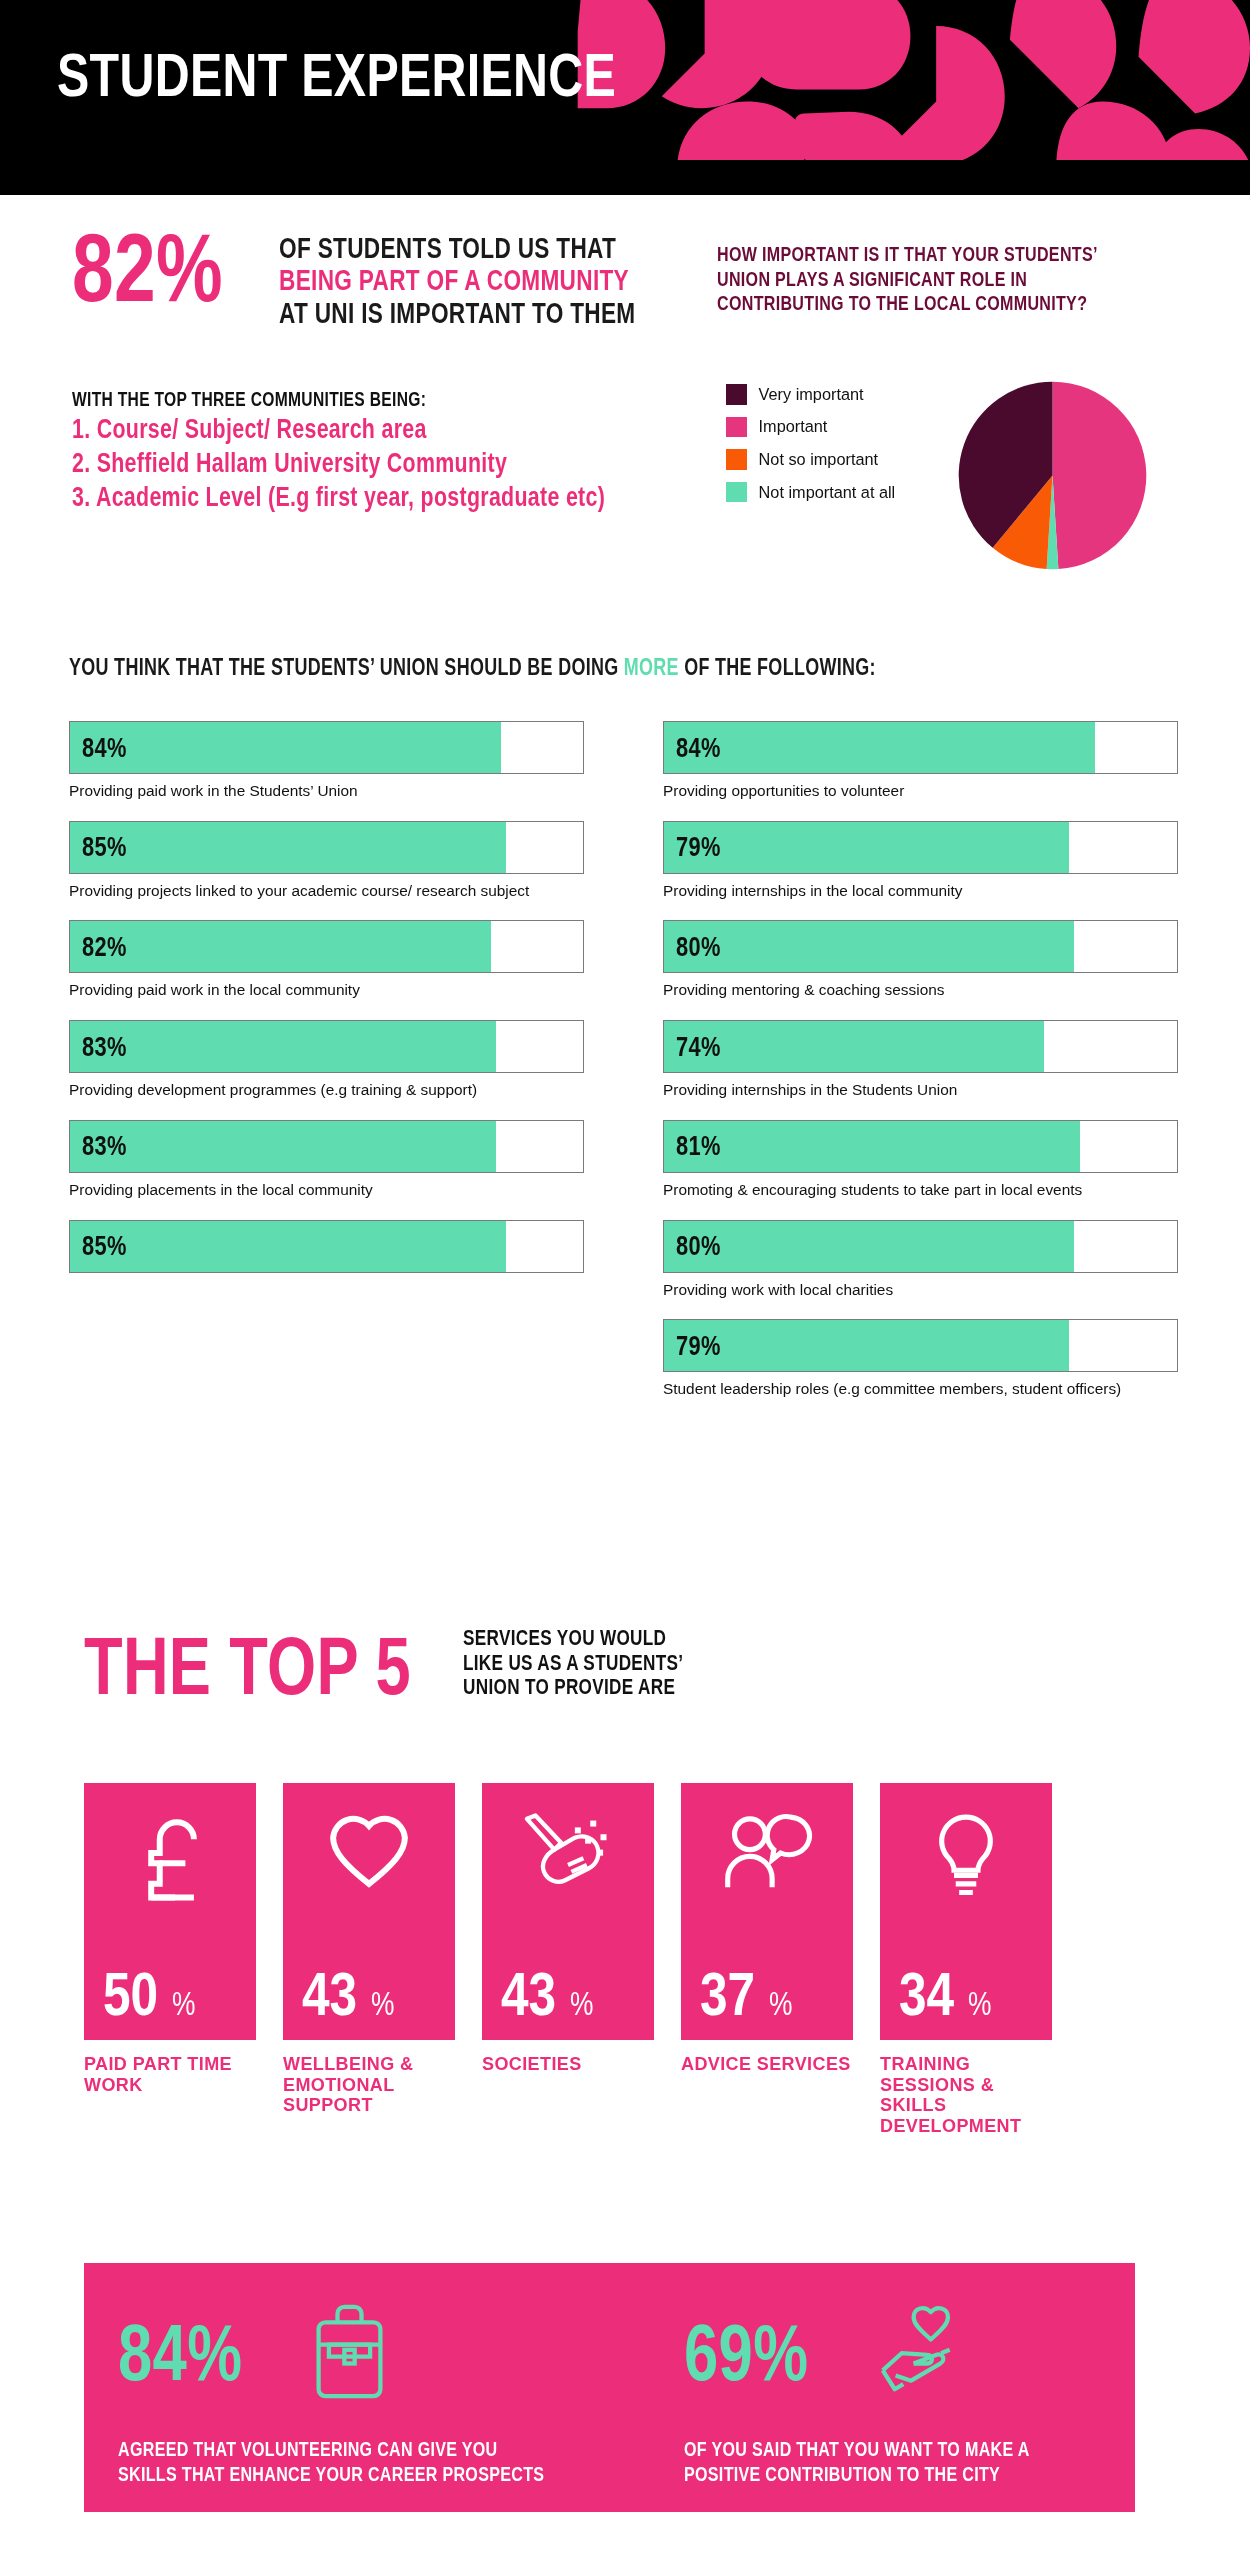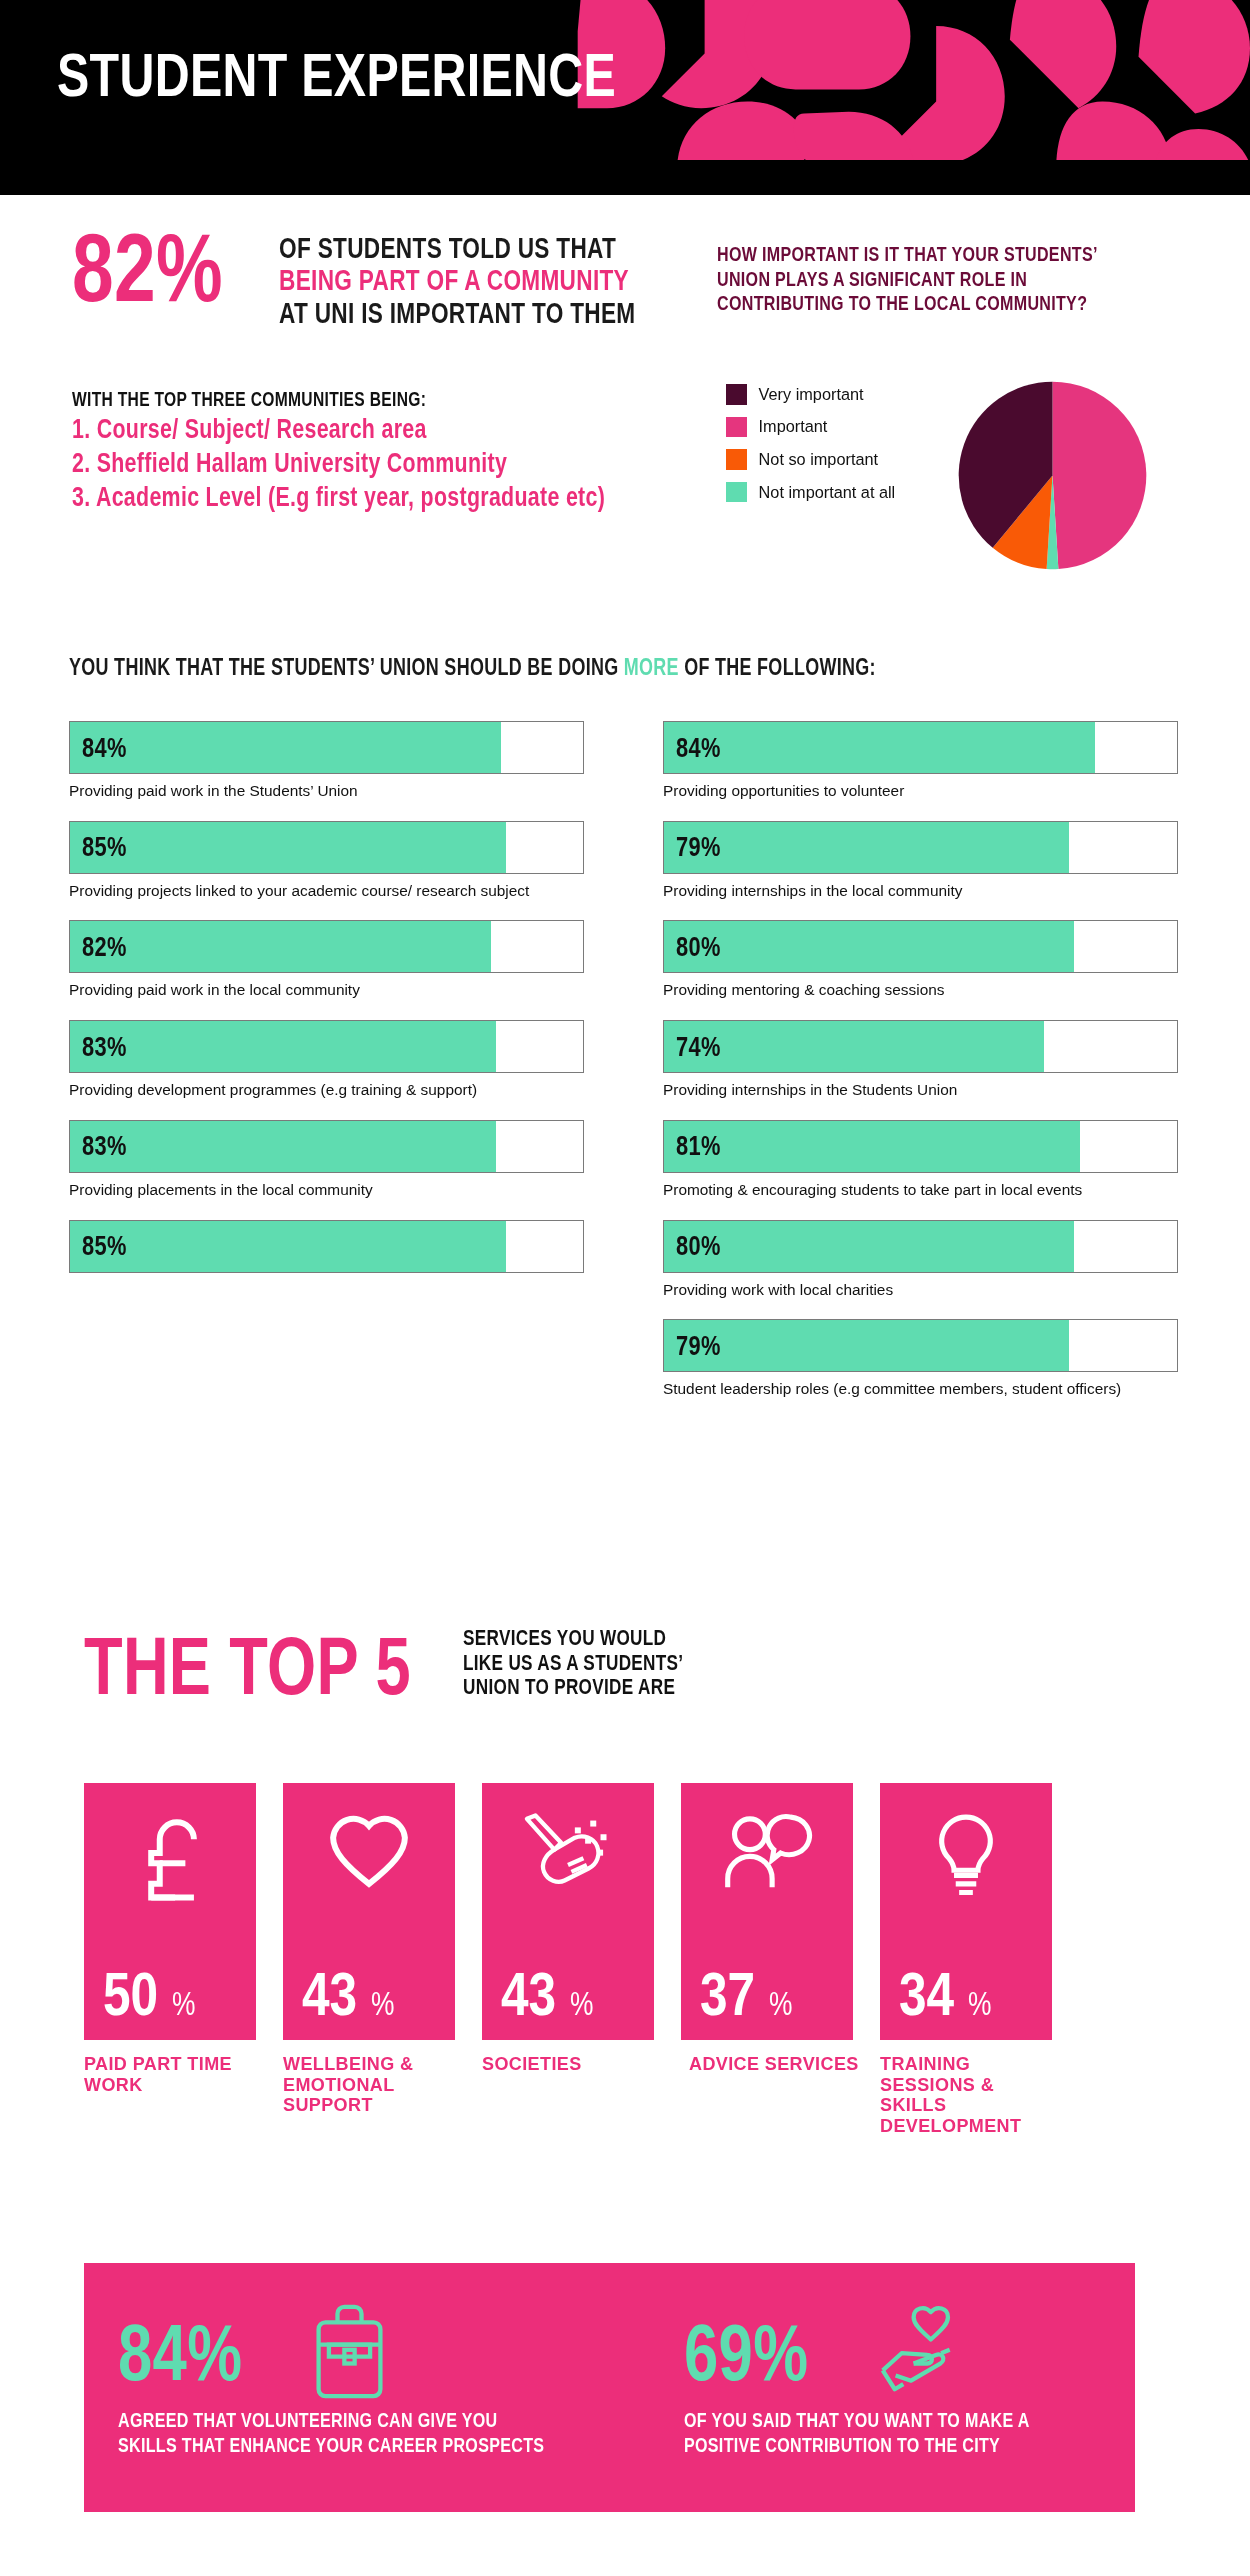--- a/index.html
+++ b/index.html
@@ -109,21 +109,21 @@
   #banner {
     position: absolute; left: 84px; top: 2263px;
     width: 1051px; height: 249px; background: #ec2e7a;
   }
   .banner-half { position: absolute; top: 38px; }
   .banner-half.a { left: 34px; }
   .banner-half.b { left: 600px; }
   .banner-top { display: flex; align-items: center; height: 103px; }
   .banner-pct { font-size: 79px; color: #5fdcb0; line-height: 1; }
   .banner-icon { margin-left: 26px; }
-  .banner-text { margin-top: 4px; }
+  .banner-text { margin-top: 33px; }
   .banner-line { font-size: 20.6px; color: #ffffff; line-height: 1.2; text-transform: uppercase; }
 </style>
 </head>
 <body>
 
 <div id="header">
   <div id="header-pattern">
     <svg width="674" height="160" viewBox="0 0 786 186">
       <g fill="#ec2e7a">
         <path d="M8 -30 C 70 -30 104 10 104 56 C 104 96 74 126 36 126 L 2 126 L 2 36 Z"></path>
@@ -351,21 +351,21 @@
         <div class="card-icon"><svg width="93" height="82" viewBox="0 0 108 96" fill="none" stroke="#fff" stroke-width="6">
             <circle cx="34" cy="26" r="18"></circle>
             <path d="M8 88 v-10 a26 26 0 0 1 52 0 v10"></path>
             <path d="M82 6 a24 22 0 1 1 -12 42 l-10 8 2 -12 A22 22 0 0 1 82 6 Z"></path>
           </svg></div>
         <div class="card-pct">
           <span class="num">37</span>
           <span class="sym">%</span>
         </div>
       </div>
-      <div class="card-label cond" style="transform: none; white-space: normal; margin-left: 8px;">ADVICE SERVICES</div>
+      <div class="card-label cond" style="transform: none; white-space: normal;">ADVICE SERVICES</div>
     </div>
     <div class="card" style="left: 796px;">
       <div class="card-box">
         <div class="card-icon"><svg width="69" height="89" viewBox="0 0 80 104" fill="none" stroke="#fff" stroke-width="6">
             <path d="M40 6 a28 28 0 0 1 20 48 c-4 5 -6 9 -6 14 h-28 c0 -5 -2 -9 -6 -14 A28 28 0 0 1 40 6 Z"></path>
             <path d="M26 74 h28"></path>
             <path d="M28 84 h24"></path>
             <path d="M32 94 h16"></path>
           </svg></div>
         <div class="card-pct">

